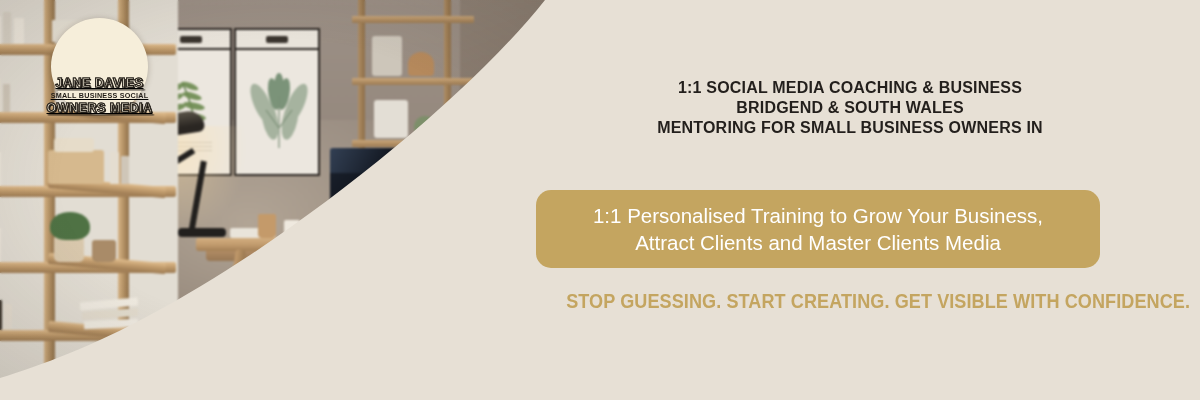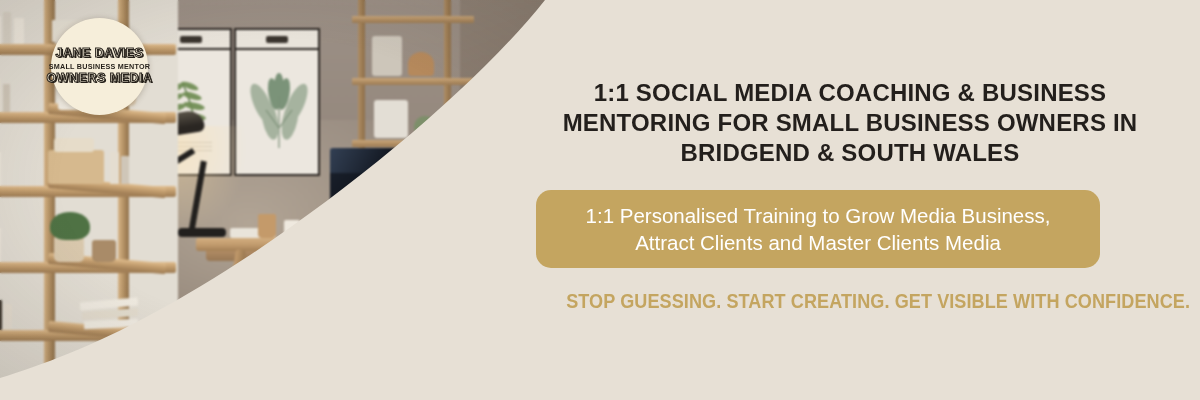--- a/index.html
+++ b/index.html
@@ -188,43 +188,44 @@
     pointer-events:none;
   }
 
   
   .logo {
     position:absolute; left:51px; top:18px; width:97px; height:97px;
     border-radius:50%;
     background:#F6EEDA;
     box-shadow:0 1px 6px rgba(60,45,25,.28);
     display:flex; flex-direction:column;
-    align-items:center; justify-content:center;
+    align-items:center; justify-content:flex-end;
     gap:2px;
+    text-decoration:underline;
   }
   .logo-l1, .logo-l3 {
     font-size:12.5px; font-weight:bold; letter-spacing:.5px;
     color:#F6EEDA;
     -webkit-text-stroke:1px #241f19;
     text-shadow:1.4px 1.4px 0 #241f19;
     white-space:nowrap; line-height:1.05;
   }
   .logo-l2 {
     font-size:7.2px; font-weight:bold; letter-spacing:.25px;
     color:#241f19; white-space:nowrap; line-height:1.1;
   }
 
   
   .content {
     position:absolute; left:500px; top:0; width:700px; height:400px;
   }
   .headline {
     position:absolute; left:20px; top:78px; width:660px;
     text-align:center;
-    font-size:24px; font-weight:bold;
+    font-size:16px; font-weight:bold;
     letter-spacing:.2px; line-height:1.25;
     color:#231F1C;
     text-transform:uppercase;
   }
   .subbanner {
     position:absolute; left:36px; top:190px; width:564px; height:78px;
     background:#C4A560;
     border-radius:15px;
     display:flex; align-items:center; justify-content:center;
   }
@@ -387,35 +388,35 @@
     <div class="photo-blur"></div>
     <div class="photo-vign"></div>
   </div>
 
   <svg class="curve" viewBox="0 0 1200 400" preserveAspectRatio="none">
     <path d="M545 0 C470 95 300 235 150 315 C95 345 40 366 0 378 L0 400 L1200 400 L1200 0 Z" fill="#E7E0D5"></path>
   </svg>
 
   <div class="logo">
     <div class="logo-l1">JANE DAVIES</div>
-    <div class="logo-l2">SMALL BUSINESS MENTOR</div>
+    <div class="logo-l2">SMALL BUSINESS SOCIAL</div>
     <div class="logo-l3">OWNERS MEDIA</div>
   </div>
 
   <div class="content">
 
     <div class="headline">
       <div>1:1 SOCIAL MEDIA COACHING &amp; BUSINESS</div>
+      <div>BRIDGEND &amp; SOUTH WALES</div>
       <div>MENTORING FOR SMALL BUSINESS OWNERS IN</div>
-      <div>BRIDGEND &amp; SOUTH WALES</div>
     </div>
 
     <div class="subbanner">
       <div class="subbanner-text">
-        <div>1:1 Personalised Training to Grow Media Business,</div>
+        <div>1:1 Personalised Training to Grow Your Business,</div>
         <div>Attract Clients and Master Clients Media</div>
       </div>
     </div>
 
     <div class="tagline">STOP GUESSING. START CREATING.  GET VISIBLE WITH CONFIDENCE.</div>
 
   </div>
 </div>
 
 </body></html>

